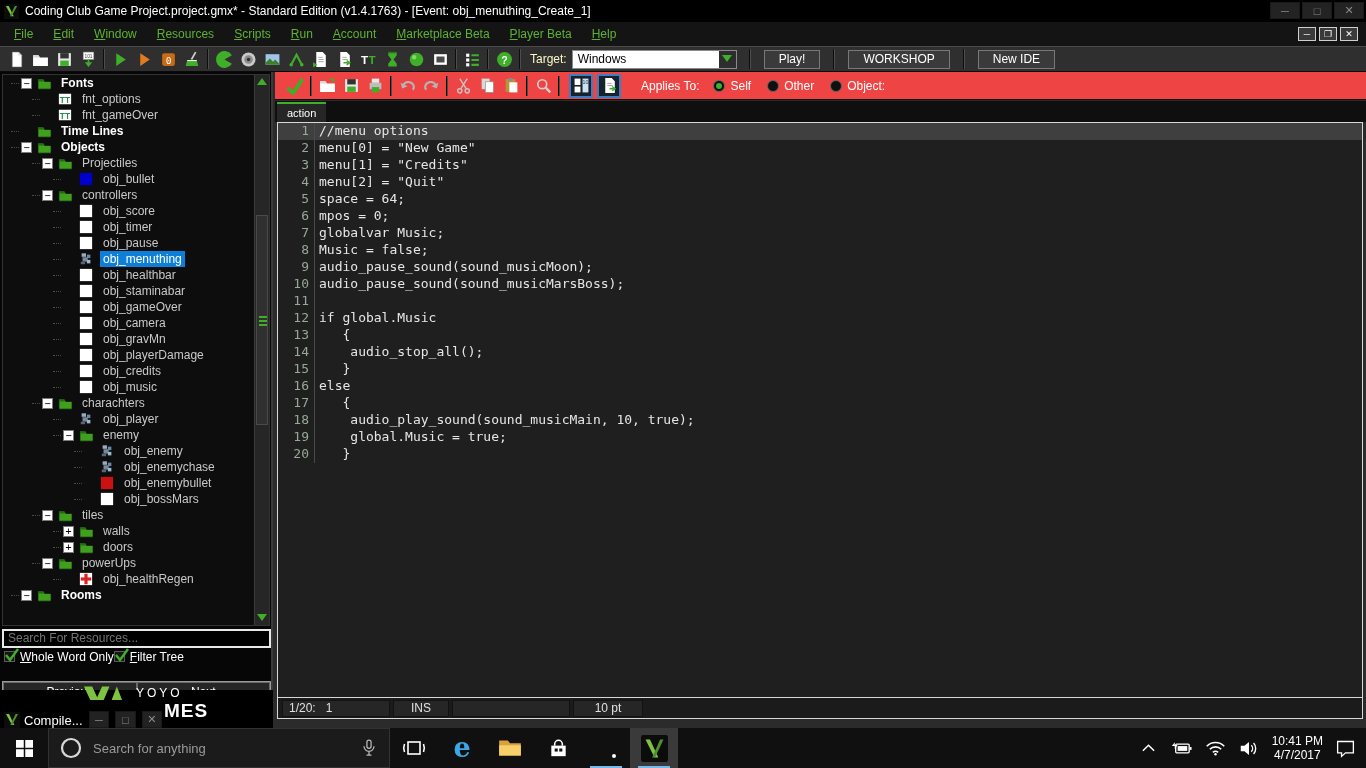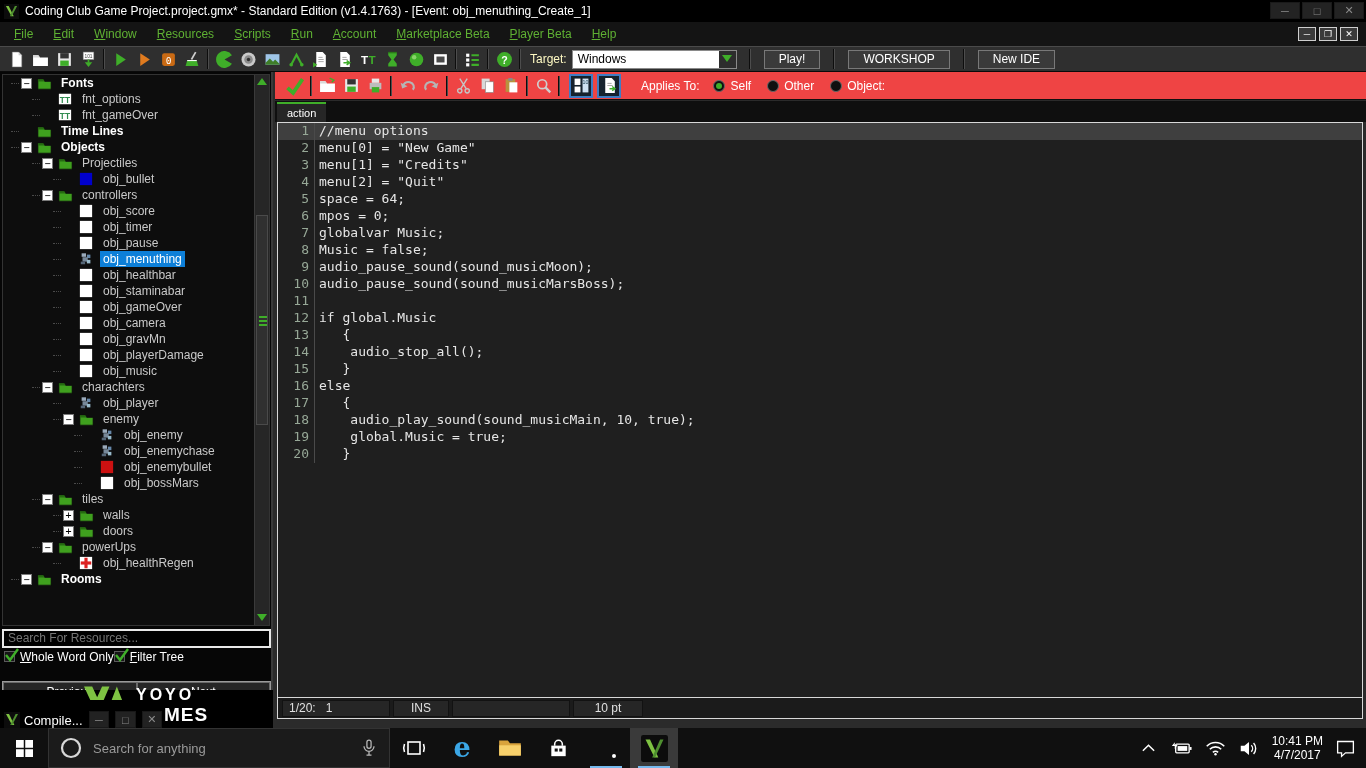--- a/index.html
+++ b/index.html
@@ -69,21 +69,21 @@
   .check-label { color:#fff; font-size:12px; }
   .ul1 { display:inline-block; }
   .ul1::first-letter { text-decoration:underline; }
   #search-buttons { display:flex; margin:16px 2px 0 2px; border:1px solid #9a9a9a; }
   .search-btn { flex:1; height:20px; background:#262626; border:1px solid #6a6a6a; color:#fff; font-size:12px;
                 display:flex; align-items:center; justify-content:center; }
 
   
   #bottom-strip { position:absolute; left:0; top:618px; width:273px; height:38px; background:#000; }
   #yoyo-logo { position:absolute; left:84px; top:-4px; display:flex; gap:6px; }
-  #yoyo-text .t1 { color:#fff; font-size:16px; font-weight:bold; letter-spacing:3px; }
+  #yoyo-text .t1 { color:#fff; font-size:12px; font-weight:normal; letter-spacing:3px; }
   #yoyo-text .t2 { color:#fff; font-size:19px; font-weight:bold; letter-spacing:1px; margin-left:28px; }
   #compile-bar { position:absolute; left:4px; top:10px; width:158px; height:28px; background:#000;
                  display:flex; align-items:flex-end; gap:4px; }
   #compile-bar .title { color:#fff; font-size:13px; }
   #compile-bar .cw-btn { width:24px; height:17px; background:#222; color:#8a8a8a; font-size:11px;
                  display:flex; align-items:center; justify-content:center; border:1px solid #181818; margin-left:2px; }
 
   
   #editor { position:absolute; left:275px; top:72px; width:1091px; height:656px; background:#2b2b2b; }
   #editor-toolbar { position:absolute; left:0; top:0; width:100%; height:28px; background:#ef4444;
@@ -548,20 +548,30 @@
         </div>
         <div class="tree-row " style="padding-left:50px">
           <span class="tree-dots"></span>
           <span class="exp-spacer"></span>
           <span class="tree-icon icon">
             <svg viewBox="0 0 16 16" width="14" height="14">
               <rect x="1" y="1" width="14" height="14" fill="#fff"></rect>
             </svg>
           </span>
           <span class="tree-label ">obj_playerDamage</span>
+        </div>
+        <div class="tree-row " style="padding-left:50px">
+          <span class="tree-dots"></span>
+          <span class="exp-spacer"></span>
+          <span class="tree-icon icon">
+            <svg viewBox="0 0 16 16" width="14" height="14">
+              <rect x="1" y="1" width="14" height="14" fill="#fff"></rect>
+            </svg>
+          </span>
+          <span class="tree-label ">obj_credits</span>
         </div>
         <div class="tree-row " style="padding-left:50px">
           <span class="tree-dots"></span>
           <span class="exp-spacer"></span>
           <span class="tree-icon icon">
             <svg viewBox="0 0 16 16" width="14" height="14">
               <rect x="1" y="1" width="14" height="14" fill="#fff"></rect>
             </svg>
           </span>
           <span class="tree-label ">obj_music</span>

